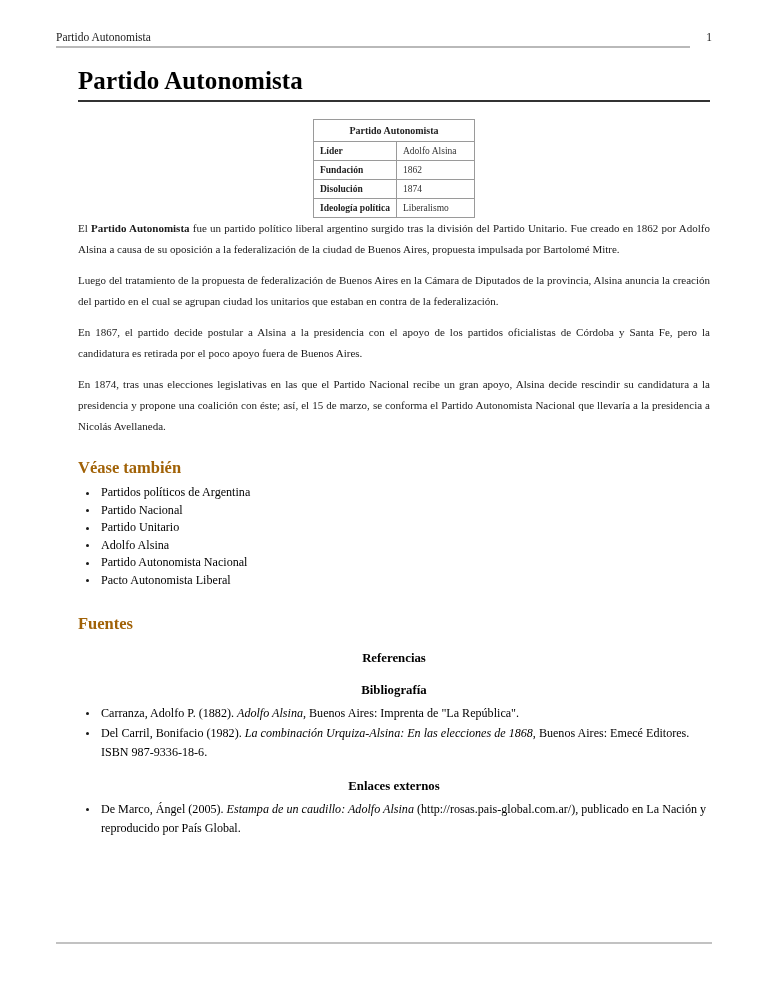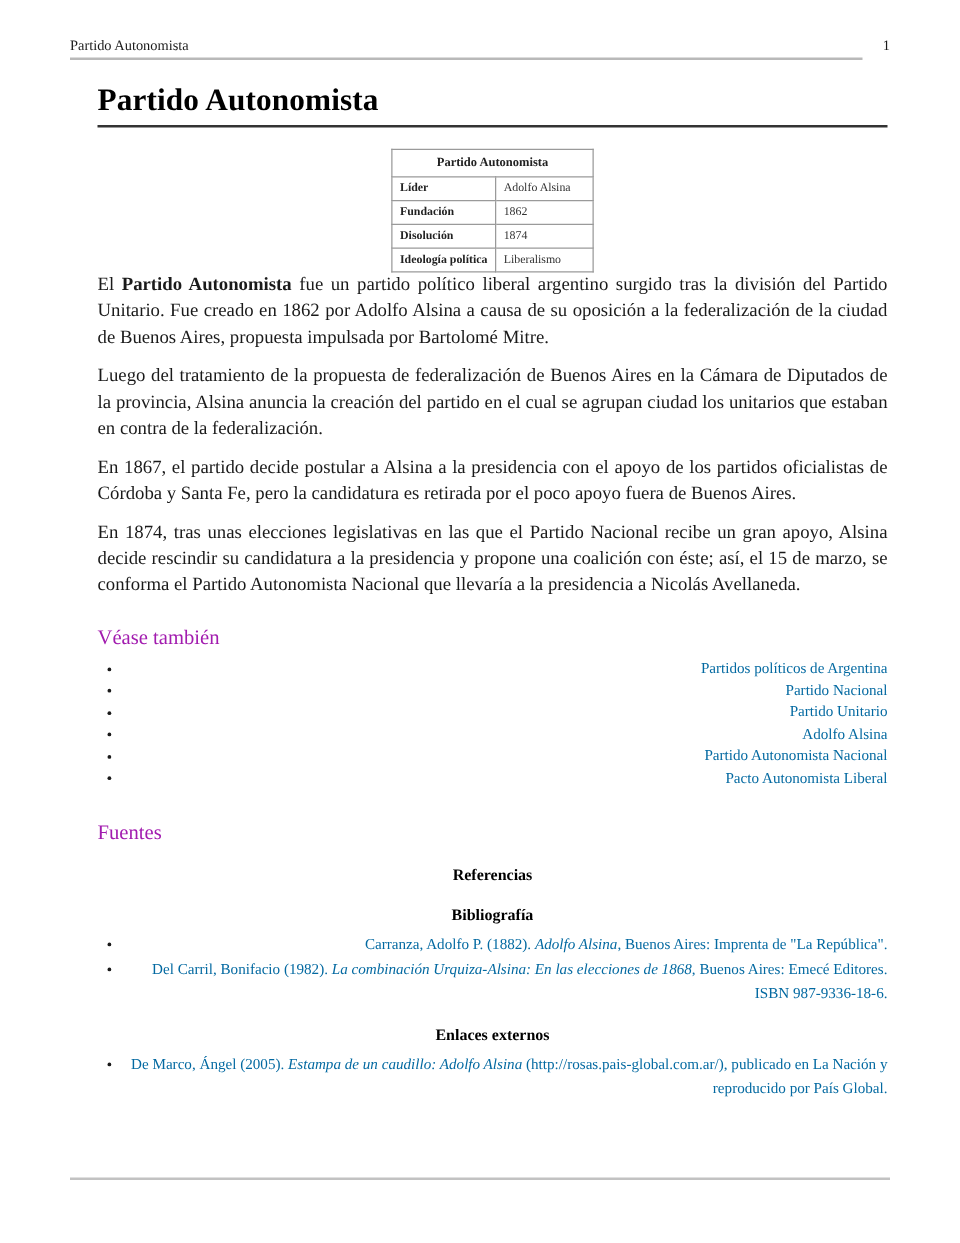--- a/index.html
+++ b/index.html
@@ -108,35 +108,35 @@
     white-space: nowrap;
     width: 50%;
   }
   table.infobox td.ib-val {
     color: #333;
   }
 
   
   p.body-para {
     text-align: justify;
-    font-size: 15px;
+    font-size: 11px;
     line-height: 21px;
     margin: 0 0 10px 0;
     color: #1a1a1a;
   }
   p.body-para b { font-weight: bold; }
 
   .paras-top { margin-top: 17px; }
 
   h2.section {
     font-size: 16.5px;
     line-height: 20px;
-    font-weight: normal;
+    font-weight: bold;
     margin: 21px 0 6px 0;
-    color: #a21caf;
+    color: #a16207;
   }
   h2.section.tight { margin-top: 24px; }
 
   h3.subsection {
     font-size: 12.8px;
     line-height: 16px;
     font-weight: bold;
     margin: 16px 0 6px 0;
     color: #000;
     text-align: center;
@@ -145,23 +145,22 @@
   ul.bullets {
     list-style: none;
     margin: 0;
     padding: 0;
   }
   ul.bullets > li {
     position: relative;
     padding-left: 23px;
     font-size: 12.1px;
     line-height: 17.6px;
-    color: #0369a1;
+    color: #000000;
     margin-bottom: 0px;
-    text-align: right;
   }
   ul.bullets > li::before {
     content: "";
     position: absolute;
     left: 8px;
     top: 7.5px;
     width: 3px;
     height: 3px;
     border-radius: 50%;
     background: #1a1a1a;

